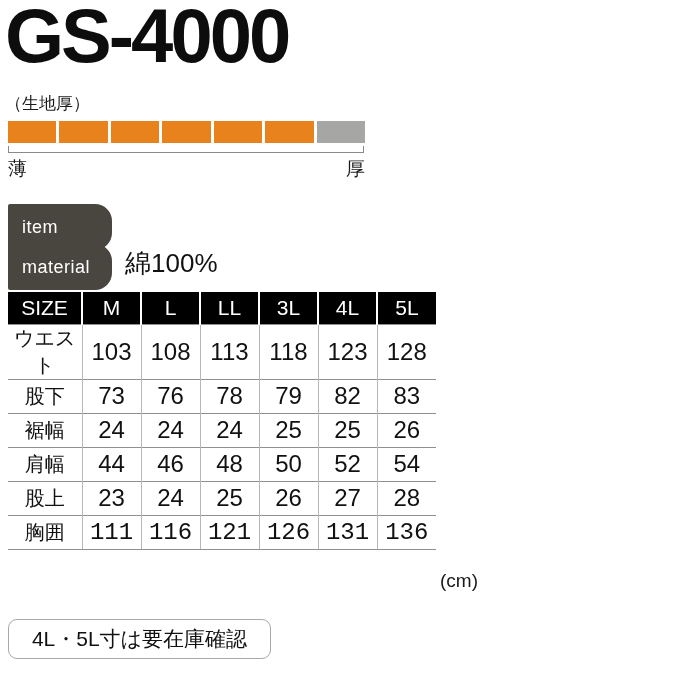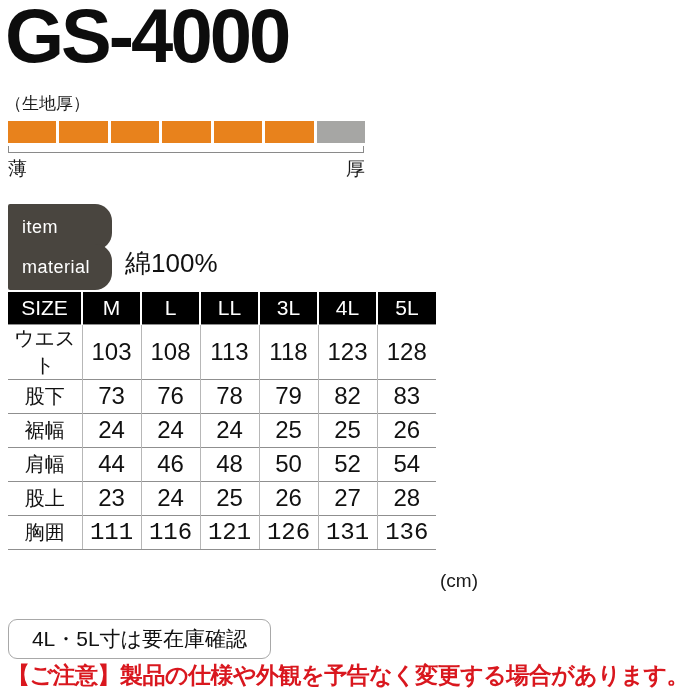--- a/index.html
+++ b/index.html
@@ -260,15 +260,14 @@
         </tr>
       </tbody>
     </table>
 
   <div class="unit">(cm)</div>
 
   <div class="note-box">
     <span>4L・5L寸は要在庫確認</span>
   </div>
 
-  <div class="caution">【ご注意】製品の仕様や外観を予告なく変更する場合があります。</div>
 
 </div>
 
 </body></html>

